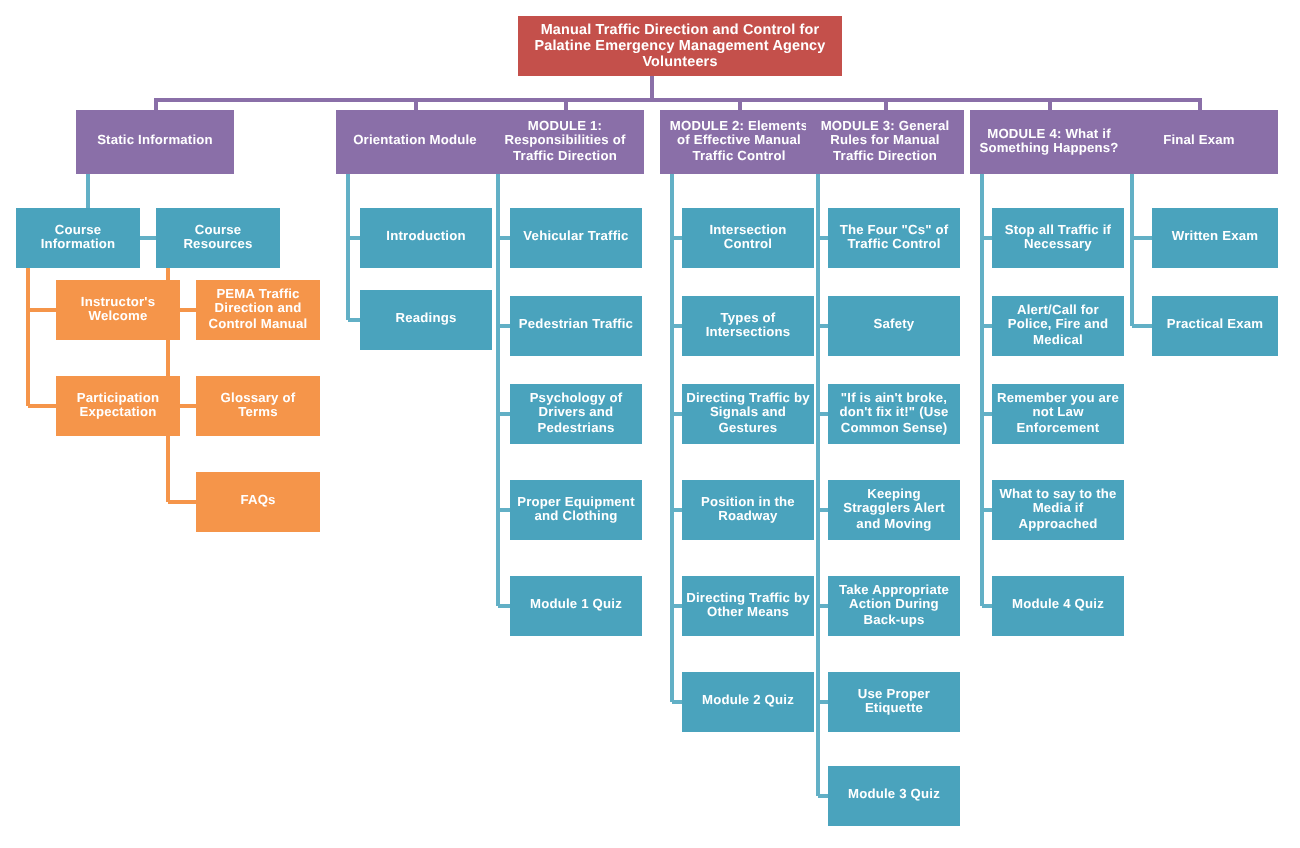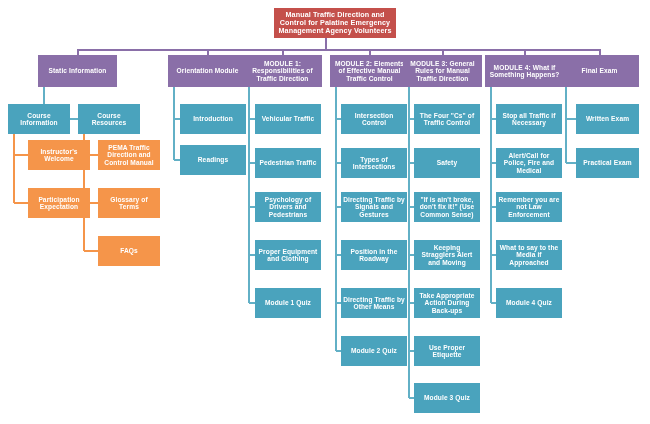--- a/index.html
+++ b/index.html
@@ -30,21 +30,21 @@
   .n-orange{background:#f5954a;font-size:6.6px;}
   .conn{position:absolute;z-index:1;}
   .c-purple{background:#8a6fa8;}
   .c-teal{background:#62b0c6;}
   .c-orange{background:#f5954a;}
 </style>
 </head>
 <body>
 
 <div id="chart">
-    <div class="node n-root" style="left: 274px; top: 8px; width: 122px; height: 30px;">Manual Traffic Direction and Control for Palatine Emergency Management Agency Volunteers</div>
+    <div class="node n-root" style="left: 259px; top: 8px; width: 162px; height: 30px;">Manual Traffic Direction and Control for Palatine Emergency Management Agency Volunteers</div>
     <div class="conn c-purple" style="left: 325px; top: 38px; width: 2px; height: 11px;"></div>
     <div class="conn c-purple" style="left: 78px; top: 49px; width: 522px; height: 1.5px;"></div>
     <div class="conn c-purple" style="left: 77px; top: 49px; width: 2px; height: 6px;"></div>
     <div class="node n-purple" style="left: 38px; top: 55px; width: 79px; height: 32px;">Static Information</div>
     <div class="conn c-teal" style="left: 43px; top: 87px; width: 1.5px; height: 32px;"></div>
     <div class="conn c-teal" style="left: 44px; top: 118px; height: 1.5px;"></div>
     <div class="node n-teal" style="left: 8px; top: 104px; width: 62px; height: 30px;">Course Information</div>
     <div class="conn c-orange" style="left: 13px; top: 134px; width: 1.5px; height: 69px;"></div>
     <div class="conn c-orange" style="left: 14px; top: 154px; width: 14px; height: 1.5px;"></div>
     <div class="node n-orange" style="left: 28px; top: 140px; width: 62px; height: 30px;">Instructor's Welcome</div>

